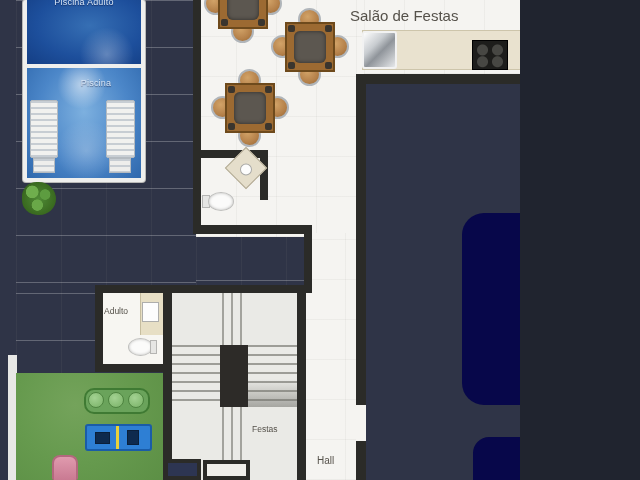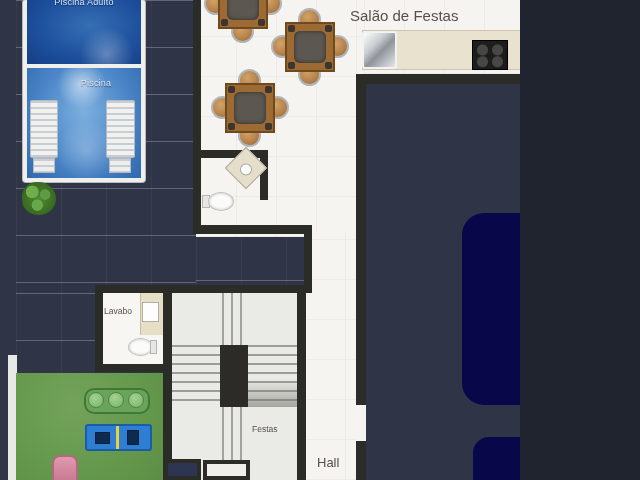--- a/index.html
+++ b/index.html
@@ -161,21 +161,21 @@
   .sc1{left:2px;} .sc2{left:22px;} .sc3{left:42px;}
   .game-table{left:85px;top:424px;width:67px;height:27px;background:#2e7fd4;
     border:2px solid #1a5ca8;border-radius:3px;}
   .game-line{left:29px;top:0;width:3px;height:23px;background:#e8d13a;}
   .game-goal-l{left:8px;top:6px;width:15px;height:12px;background:#0e2a4e;border:1px solid #0a1f3a;}
   .game-goal-r{left:40px;top:4px;width:12px;height:15px;background:#0e2a4e;border:1px solid #0a1f3a;}
   .pink-lounger{left:52px;top:455px;width:26px;height:25px;border-radius:8px 8px 2px 2px;
     background:linear-gradient(180deg,#e09aae,#c97a92);border:2px solid #b3687e;border-bottom:none;}
 
   
-  .lbl{color:#55514a;font-size:13px;white-space:nowrap;}
+  .lbl{color:#55514a;font-size:10px;white-space:nowrap;}
   .lbl-salao{left:350px;top:7px;font-size:15px;}
   .lbl-lavabo{left:104px;top:306px;font-size:8.5px;}
   .lbl-escada{left:252px;top:424px;font-size:8.5px;}
   .lbl-hall{left:317px;top:455px;}
 </style>
 </head>
 <body>
 
 <div id="canvas">
 
@@ -299,17 +299,17 @@
     <div class="sofa-cushion sc3"></div>
   </div>
   <div class="game-table">
     <div class="game-line"></div>
     <div class="game-goal-l"></div>
     <div class="game-goal-r"></div>
   </div>
   <div class="pink-lounger"></div>
 
   <div class="lbl lbl-salao">Salão de Festas</div>
-  <div class="lbl lbl-lavabo">Lavabo</div>
+  <div class="lbl lbl-lavabo">Adulto</div>
   <div class="lbl lbl-escada">Festas</div>
   <div class="lbl lbl-hall">Hall</div>
 
 </div>
 
 </body></html>

